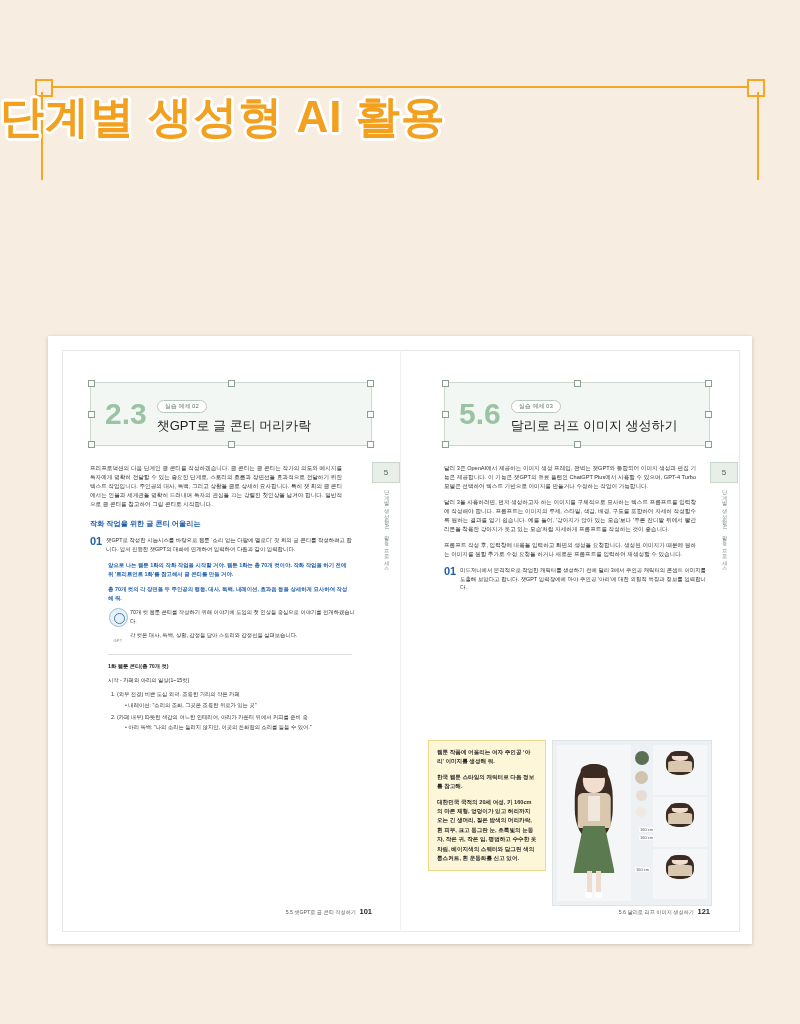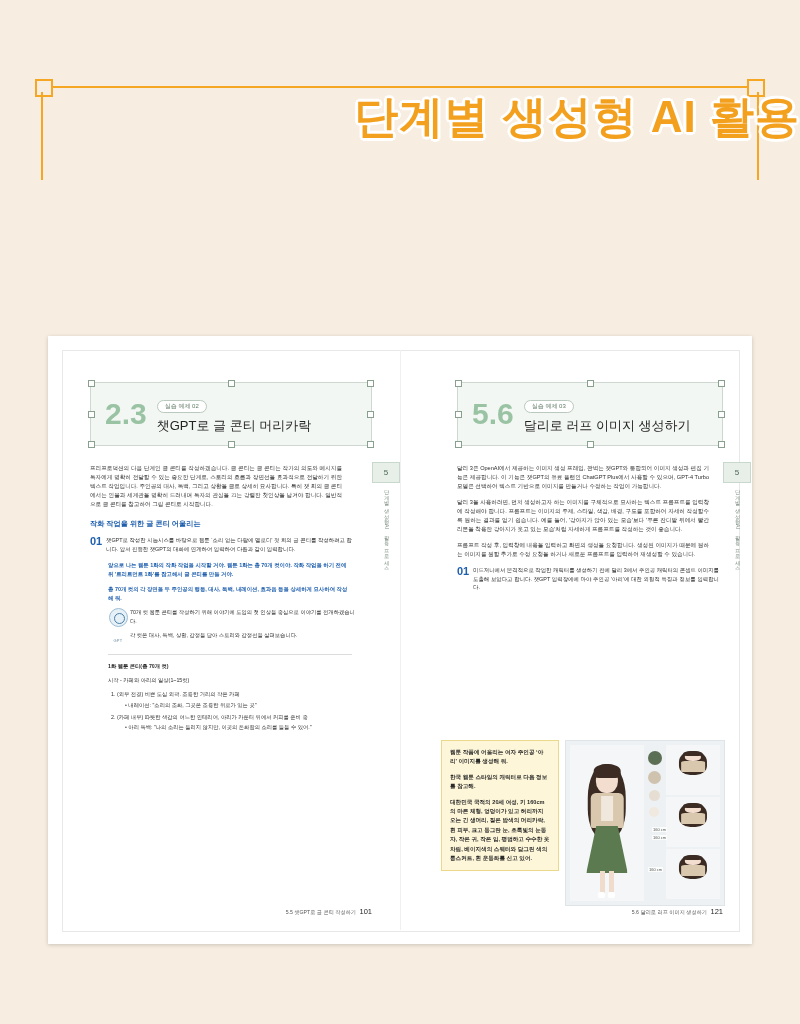--- a/index.html
+++ b/index.html
@@ -42,21 +42,21 @@
     width: 2px; height: 88px;
     background: #f5a623;
   }
   .frame-tick.l { left: 5px; top: 6px; }
   .frame-tick.r { right: 5px; top: 6px; }
 
   .page-title {
     position: absolute;
     left: 0; right: 0;
     top: 88px;
-    text-align: right;
+    text-align: left;
     font-size: 44px;
     font-weight: bold;
     letter-spacing: 1px;
     color: #f2a01e;
     text-shadow:
       -2px -2px 0 #fff, 2px -2px 0 #fff,
       -2px  2px 0 #fff, 2px  2px 0 #fff,
       -3px  0   0 #fff, 3px  0   0 #fff,
        0   -3px 0 #fff, 0    3px 0 #fff;
   }
@@ -86,21 +86,21 @@
 
   .page {
     position: absolute;
     top: 14px;
     width: 338px;
     height: 580px;
     box-sizing: border-box;
     padding: 26px 28px 22px 28px;
   }
   .page.left { left: 14px; }
-  .page.right { left: 365px; padding-left: 44px; }
+  .page.right { left: 352px; padding-left: 44px; }
 
   
   .sec-head {
     position: relative;
     border: 1px solid #cfd8d0;
     background: #f3f7f3;
     height: 62px;
     margin-top: 6px;
     display: flex;
     align-items: center;
@@ -368,21 +368,21 @@
   .footer {
     position: absolute;
     bottom: 14px;
     font-size: 5.2px;
     color: #555;
   }
   .page.left .footer { right: 28px; }
   .page.right .footer { right: 28px; }
   .footer .pnum {
     font-size: 7.5px;
-    font-weight: normal;
+    font-weight: bold;
     color: #1f1f1f;
     margin-left: 2px;
   }
 </style>
 </head>
 <body>
 
 <div class="title-frame">
   <div class="frame-line-top"></div>
   <div class="frame-corner tl"></div>

